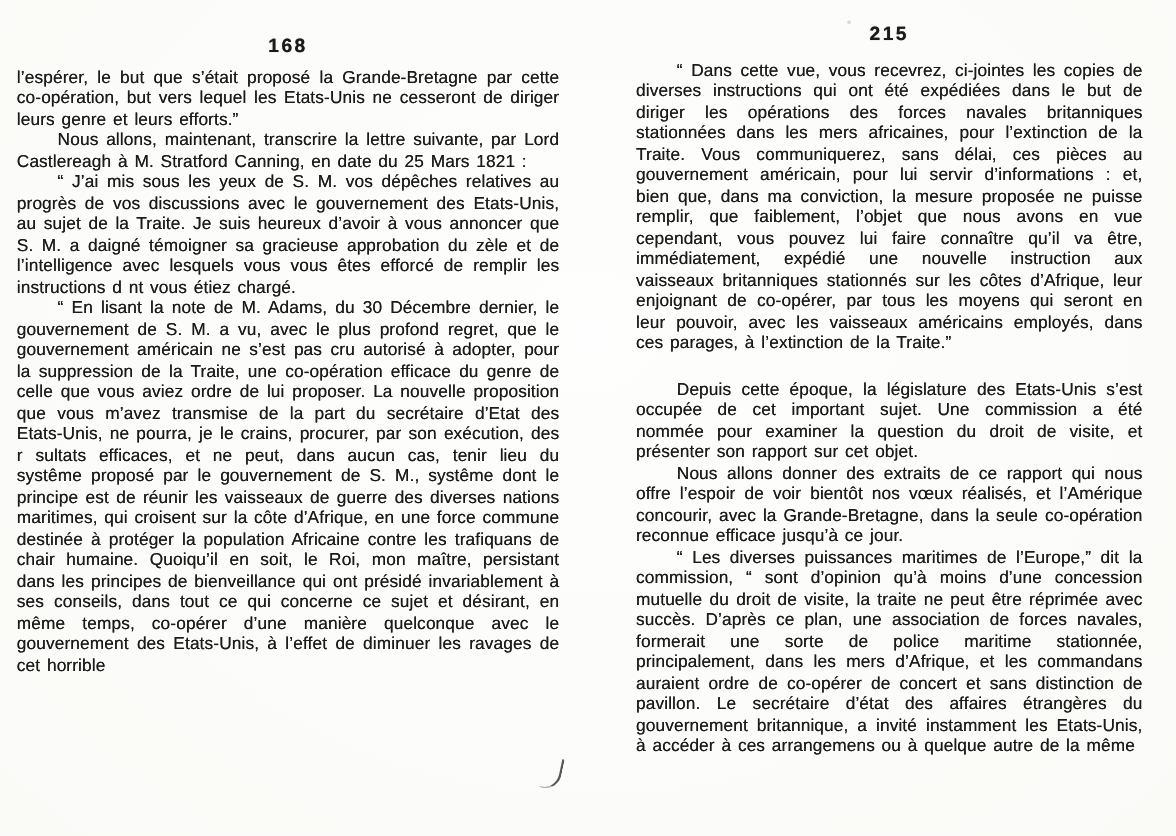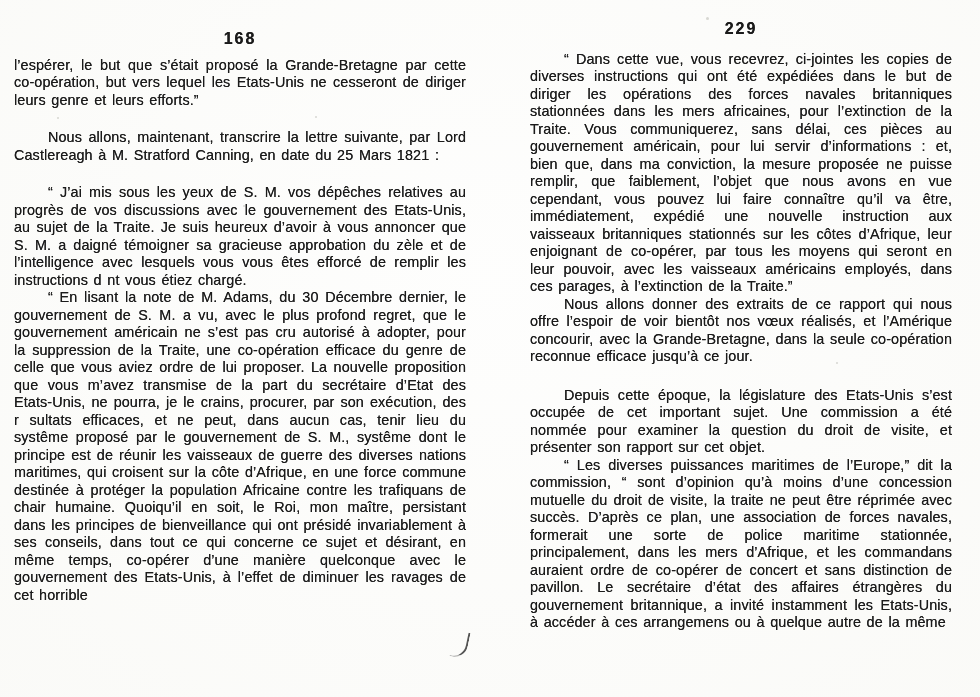--- a/index.html
+++ b/index.html
@@ -35,21 +35,21 @@
     text-align: center;
     font-weight: bold;
     font-size: 16px;
     letter-spacing: 2px;
     margin: 0 0 9px 0;
     text-shadow: 0 0 0.6px rgba(25,25,25,0.9);
   }
   .page-right .pagenum { margin-bottom: 13px; }
   .para { margin: 0; }
   .indent { text-indent: 34px; }
-  .gap { margin-top: 20px; }
+  .gap { }
   .gap-lg { margin-top: 21px; }
   
   .speck {
     position: absolute;
     background: #b9b9b2;
     border-radius: 50%;
     opacity: 0.55;
   }
   .s1 { left: 706px; top: 17px;  width: 3px; height: 3px; }
   .s2 { left: 57px;  top: 117px; width: 2px; height: 2px; }
@@ -76,24 +76,24 @@
 
   <section class="page page-left">
     <div class="pagenum">168</div>
     <p class="para">l’espérer, le but que s’était proposé la Grande-Bretagne par cette co-opération, but vers lequel les Etats-Unis ne cesseront de diriger leurs genre et leurs efforts.”</p>
     <p class="para indent gap">Nous allons, maintenant, transcrire la lettre suivante, par Lord Castlereagh à M. Stratford Canning, en date du 25 Mars 1821 :</p>
     <p class="para indent gap">“ J’ai mis sous les yeux de S. M. vos dépêches relatives au progrès de vos discussions avec le gouvernement des Etats-Unis, au sujet de la Traite. Je suis heureux d’avoir à vous annoncer que S. M. a daigné témoigner sa gracieuse approbation du zèle et de l’intelligence avec lesquels vous vous êtes efforcé de remplir les instructions d nt vous étiez chargé.</p>
     <p class="para indent">“ En lisant la note de M. Adams, du 30 Décembre dernier, le gouvernement de S. M. a vu, avec le plus profond regret, que le gouvernement américain ne s’est pas cru autorisé à adopter, pour la suppression de la Traite, une co-opération efficace du genre de celle que vous aviez ordre de lui proposer. La nouvelle proposition que vous m’avez transmise de la part du secrétaire d’Etat des Etats-Unis, ne pourra, je le crains, procurer, par son exécution, des r sultats efficaces, et ne peut, dans aucun cas, tenir lieu du systême proposé par le gouvernement de S. M., systême dont le principe est de réunir les vaisseaux de guerre des diverses nations maritimes, qui croisent sur la côte d’Afrique, en une force commune destinée à protéger la population Africaine contre les trafiquans de chair humaine. Quoiqu’il en soit, le Roi, mon maître, persistant dans les principes de bienveillance qui ont présidé invariablement à ses conseils, dans tout ce qui concerne ce sujet et désirant, en même temps, co-opérer d’une manière quelconque avec le gouvernement des Etats-Unis, à l’effet de diminuer les ravages de cet horrible</p>
   </section>
 
   <section class="page page-right">
-    <div class="pagenum">229</div>
+    <div class="pagenum">215</div>
     <p class="para indent">“ Dans cette vue, vous recevrez, ci-jointes les copies de diverses instructions qui ont été expédiées dans le but de diriger les opérations des forces navales britanniques stationnées dans les mers africaines, pour l’extinction de la Traite. Vous communiquerez, sans délai, ces pièces au gouvernement américain, pour lui servir d’informations : et, bien que, dans ma conviction, la mesure proposée ne puisse remplir, que faiblement, l’objet que nous avons en vue cependant, vous pouvez lui faire connaître qu’il va être, immédiatement, expédié une nouvelle instruction aux vaisseaux britanniques stationnés sur les côtes d’Afrique, leur enjoignant de co-opérer, par tous les moyens qui seront en leur pouvoir, avec les vaisseaux américains employés, dans ces parages, à l’extinction de la Traite.”</p>
+    <p class="para indent gap-lg">Depuis cette époque, la législature des Etats-Unis s’est occupée de cet important sujet. Une commission a été nommée pour examiner la question du droit de visite, et présenter son rapport sur cet objet.</p>
     <p class="para indent">Nous allons donner des extraits de ce rapport qui nous offre l’espoir de voir bientôt nos vœux réalisés, et l’Amérique concourir, avec la Grande-Bretagne, dans la seule co-opération reconnue efficace jusqu’à ce jour.</p>
-    <p class="para indent gap-lg">Depuis cette époque, la législature des Etats-Unis s’est occupée de cet important sujet. Une commission a été nommée pour examiner la question du droit de visite, et présenter son rapport sur cet objet.</p>
     <p class="para indent">“ Les diverses puissances maritimes de l’Europe,” dit la commission, “ sont d’opinion qu’à moins d’une concession mutuelle du droit de visite, la traite ne peut être réprimée avec succès. D’après ce plan, une association de forces navales, formerait une sorte de police maritime stationnée, principalement, dans les mers d’Afrique, et les commandans auraient ordre de co-opérer de concert et sans distinction de pavillon. Le secrétaire d’état des affaires étrangères du gouvernement britannique, a invité instamment les Etats-Unis, à accéder à ces arrangemens ou à quelque autre de la même</p>
   </section>
 
   <div class="speck s1"></div>
   <div class="speck s2"></div>
   <div class="speck s3"></div>
   <div class="speck s4"></div>
   <div class="speck s5"></div>
   <div class="speck s6"></div>
   <div class="inkmark"></div>

